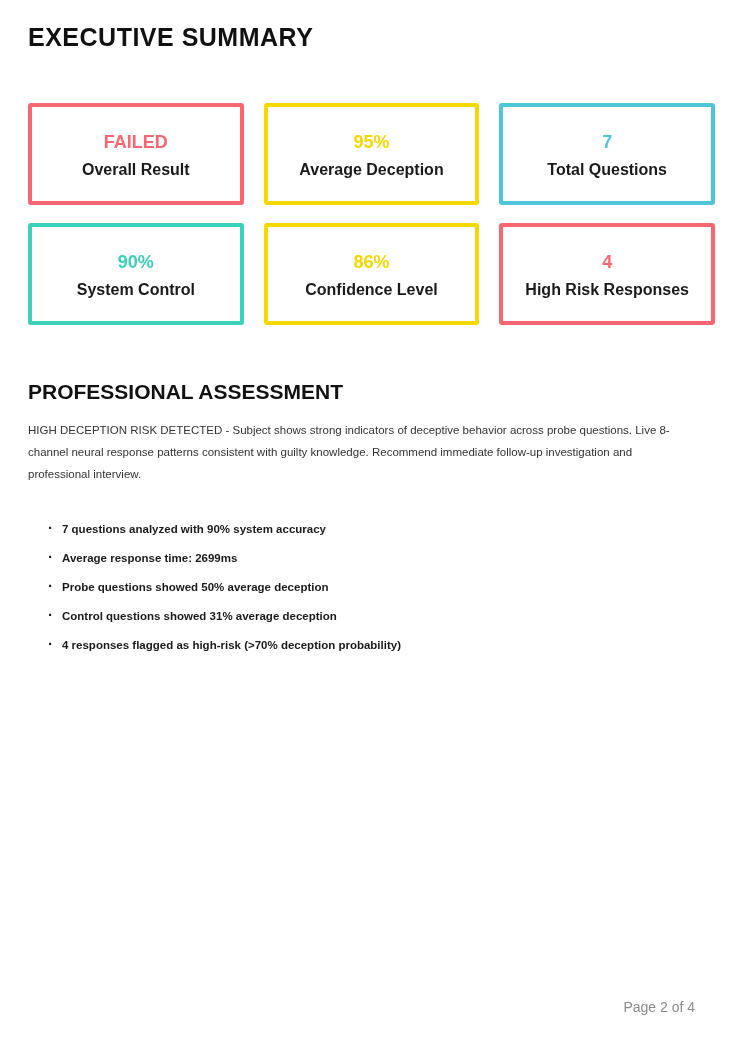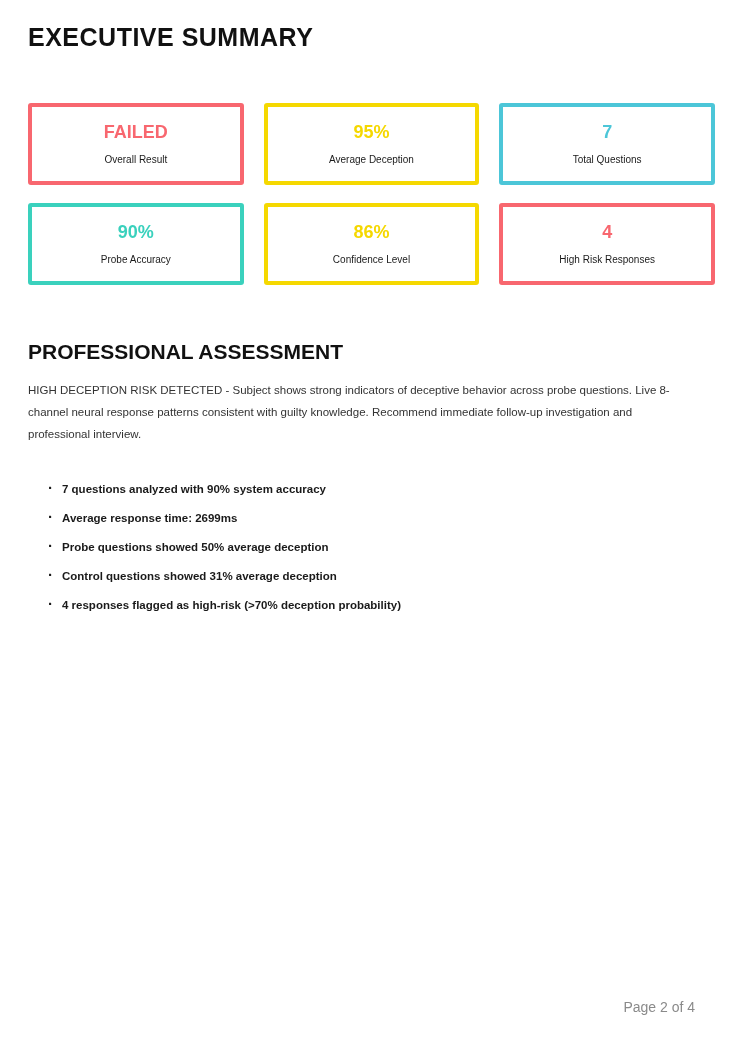--- a/index.html
+++ b/index.html
@@ -33,37 +33,37 @@
   }
   .metrics-grid {
     display: grid;
     grid-template-columns: repeat(3, 1fr);
     gap: 18px 20px;
     margin-top: 49px;
   }
   .metric-card {
     border: 4px solid #cccccc;
     border-radius: 3px;
-    height: 82px;
+    height: 102px;
     box-sizing: border-box;
     display: flex;
     flex-direction: column;
     align-items: center;
     justify-content: center;
     background: #ffffff;
   }
   .metric-value {
     font-size: 18px;
     font-weight: bold;
     line-height: 22px;
     margin-bottom: 10px;
   }
   .metric-label {
-    font-size: 10px;
-    font-weight: normal;
+    font-size: 16px;
+    font-weight: bold;
     color: #1a1a1a;
     line-height: 14px;
   }
   .section-heading {
     font-size: 21px;
     font-weight: bold;
     color: #111111;
     margin: 0;
     line-height: 22px;
   }
@@ -130,21 +130,21 @@
       <div class="metric-label">Average Deception</div>
     </div>
 
     <div class="metric-card" style="border-color: rgb(76, 198, 216);">
       <div class="metric-value" style="color: rgb(76, 198, 216);">7</div>
       <div class="metric-label">Total Questions</div>
     </div>
 
     <div class="metric-card" style="border-color: rgb(58, 209, 189);">
       <div class="metric-value" style="color: rgb(58, 209, 189);">90%</div>
-      <div class="metric-label">Probe Accuracy</div>
+      <div class="metric-label">System Control</div>
     </div>
 
     <div class="metric-card" style="border-color: rgb(245, 216, 0);">
       <div class="metric-value" style="color: rgb(245, 216, 0);">86%</div>
       <div class="metric-label">Confidence Level</div>
     </div>
 
     <div class="metric-card" style="border-color: rgb(248, 103, 111);">
       <div class="metric-value" style="color: rgb(248, 103, 111);">4</div>
       <div class="metric-label">High Risk Responses</div>

